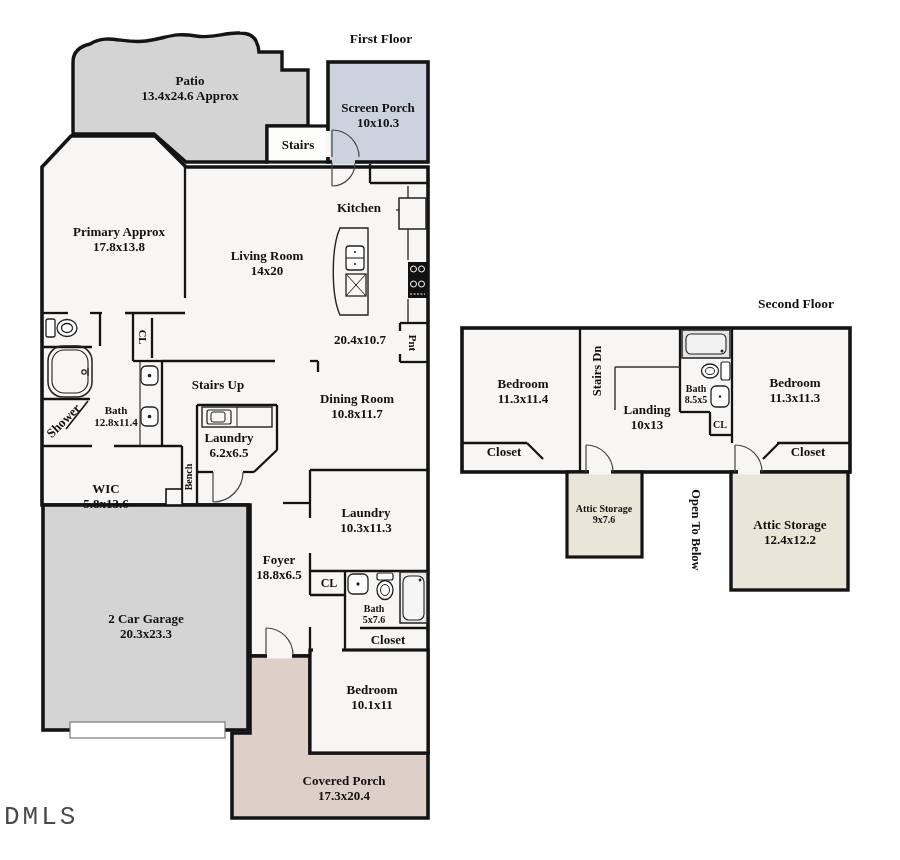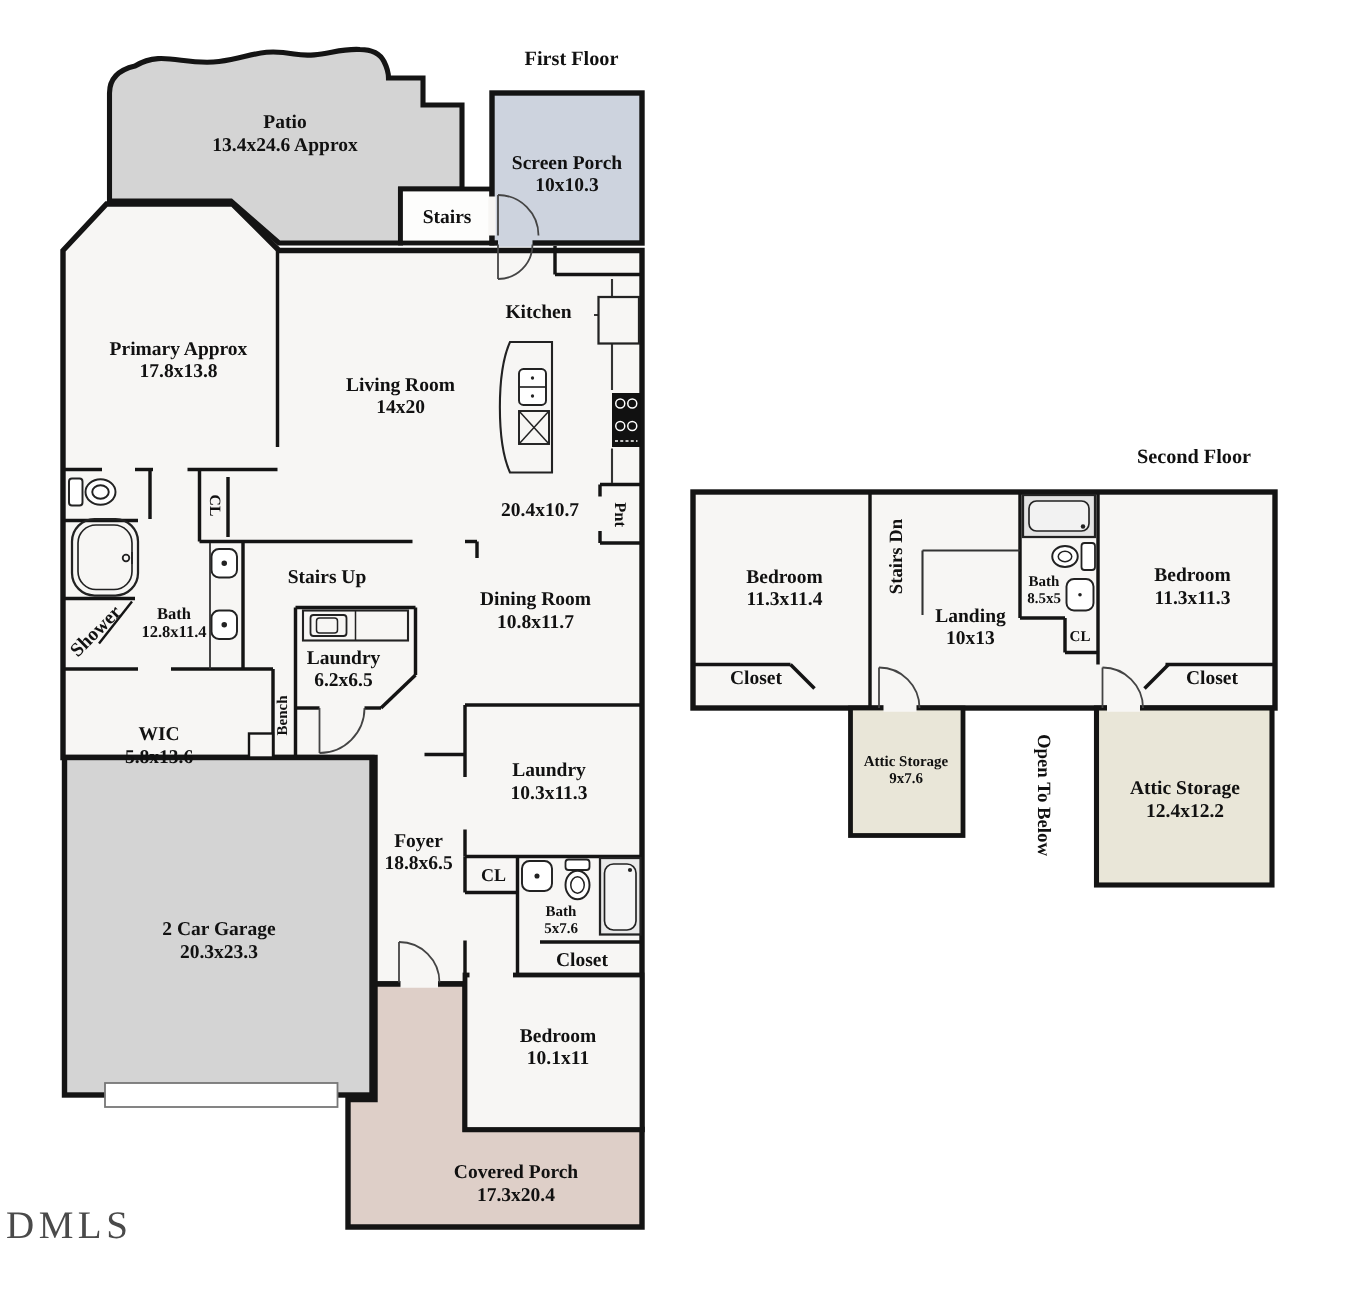--- a/index.html
+++ b/index.html
@@ -9,21 +9,21 @@
   .lbl{position:absolute;transform:translate(-50%,-50%);text-align:center;
        font-weight:bold;font-size:13px;line-height:1.12;color:#111;white-space:nowrap;z-index:5;}
   .lbl span{display:block;}
   .t14{font-size:13.5px;}
   .s11{font-size:11px;}
   .s10{font-size:10.5px;}
   .s9{font-size:10px;}
   .rot90{transform:translate(-50%,-50%) rotate(90deg);}
   .rotm90{transform:translate(-50%,-50%) rotate(-90deg);}
   .rotm45{transform:translate(-50%,-50%) rotate(-45deg);}
-  .watermark{position:absolute;left:4px;top:802px;font-family:Liberation Serif, serif;
+  .watermark{position:absolute;left:4px;top:802px;font-family:Liberation Mono, monospace;
        font-size:26px;font-weight:300;color:#4a4a4a;letter-spacing:3px;z-index:6;}
 </style>
 </head>
 <body>
 
 <div id="plan">
 
 <svg width="900" height="860" viewBox="0 0 900 860">
 
   <g>

